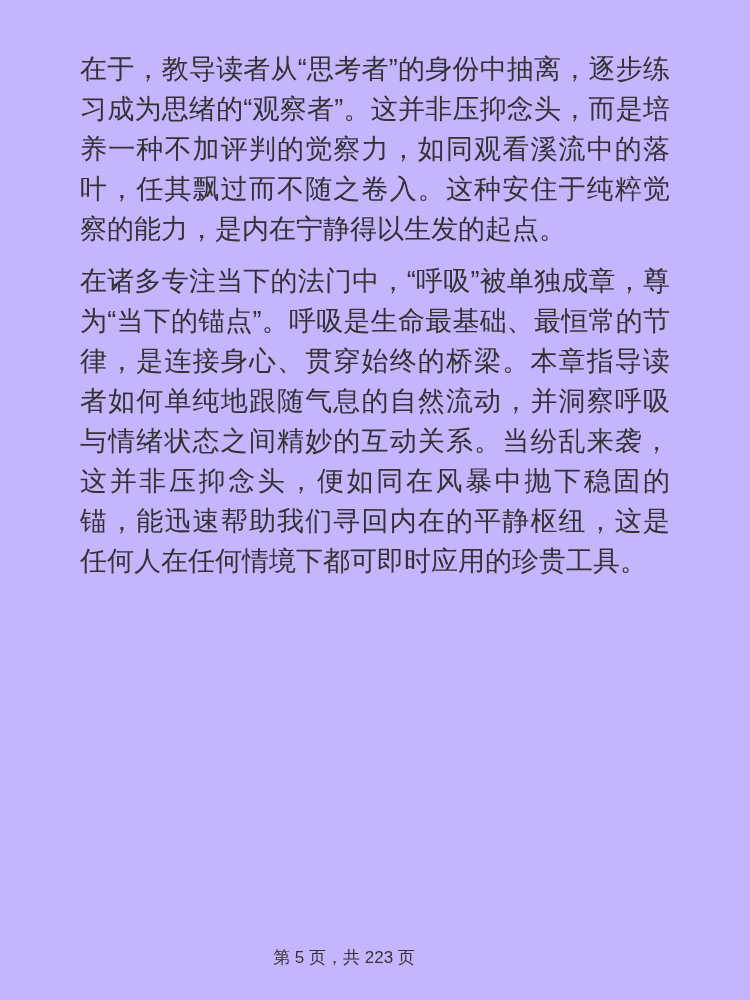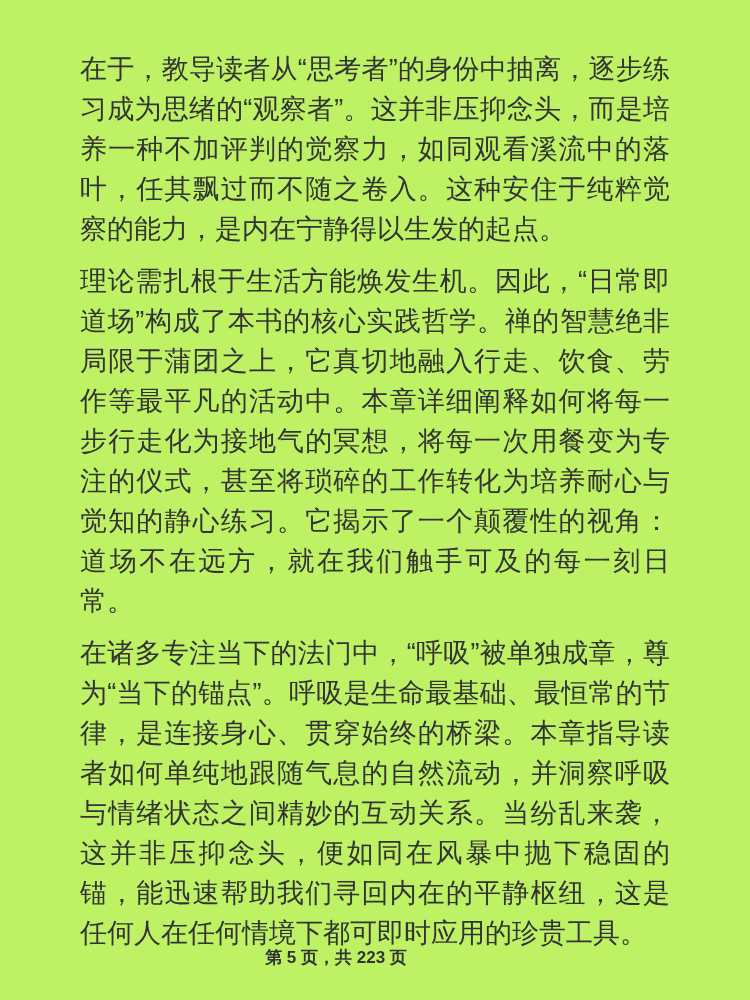--- a/index.html
+++ b/index.html
@@ -10,21 +10,21 @@
   body {
     width: 750px;
     height: 1000px;
     overflow: hidden;
     font-family: "Liberation Sans", sans-serif;
   }
   .page {
     position: relative;
     width: 750px;
     height: 1000px;
-    background: #bef264;
+    background: #c4b5fd;
     box-sizing: border-box;
   }
   .content {
     position: absolute;
     top: 49px;
     left: 80px;
     width: 590px;
   }
   .para {
     margin: 0 0 12px 0;
@@ -35,32 +35,30 @@
     text-justify: inter-ideograph;
     letter-spacing: 0px;
     word-break: break-all;
   }
   .para:last-child {
     margin-bottom: 0;
   }
   .footer {
     position: absolute;
     top: 946px;
-    left: 0;
+    left: 8px;
     width: 672px;
     text-align: center;
     font-size: 17px;
     line-height: 24px;
     color: #333333;
-    font-weight: bold;
   }
 </style>
 </head>
 <body>
 
 <div class="page">
   <div class="content">
     <p class="para">在于，教导读者从“思考者”的身份中抽离，逐步练习成为思绪的“观察者”。这并非压抑念头，而是培养一种不加评判的觉察力，如同观看溪流中的落叶，任其飘过而不随之卷入。这种安住于纯粹觉察的能力，是内在宁静得以生发的起点。</p>
-    <p class="para">理论需扎根于生活方能焕发生机。因此，“日常即道场”构成了本书的核心实践哲学。禅的智慧绝非局限于蒲团之上，它真切地融入行走、饮食、劳作等最平凡的活动中。本章详细阐释如何将每一步行走化为接地气的冥想，将每一次用餐变为专注的仪式，甚至将琐碎的工作转化为培养耐心与觉知的静心练习。它揭示了一个颠覆性的视角：道场不在远方，就在我们触手可及的每一刻日常。</p>
     <p class="para">在诸多专注当下的法门中，“呼吸”被单独成章，尊为“当下的锚点”。呼吸是生命最基础、最恒常的节律，是连接身心、贯穿始终的桥梁。本章指导读者如何单纯地跟随气息的自然流动，并洞察呼吸与情绪状态之间精妙的互动关系。当纷乱来袭，这并非压抑念头，便如同在风暴中抛下稳固的锚，能迅速帮助我们寻回内在的平静枢纽，这是任何人在任何情境下都可即时应用的珍贵工具。</p>
   </div>
   <div class="footer">第 5 页，共 223 页</div>
 </div>
 
 </body></html>

